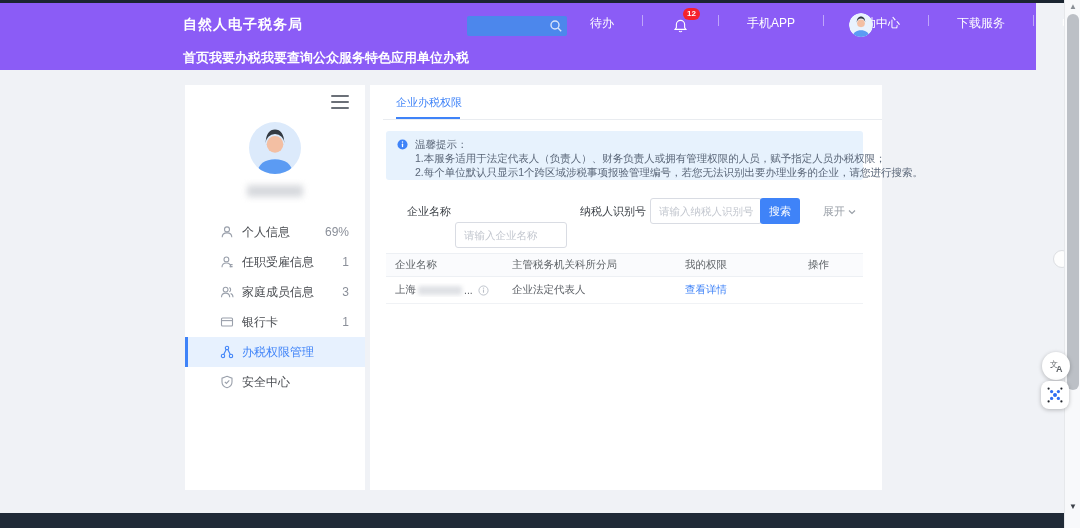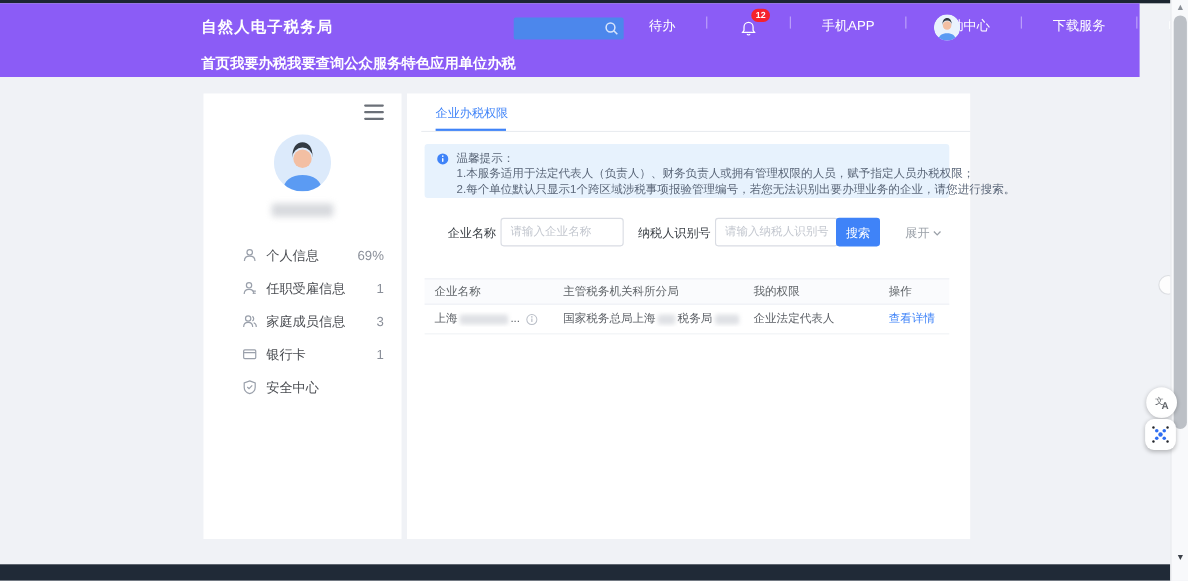--- a/index.html
+++ b/index.html
@@ -193,20 +193,30 @@
       <span class="mi-value">3</span>
     </div>
     <div class="menu-item">
       <svg class="mi-icon" viewBox="0 0 14 14">
         <rect x="1.5" y="3" width="11" height="8" rx="1" fill="none" stroke="#9aa0ab" stroke-width="1.1"></rect>
         <line x1="1.5" y1="5.6" x2="12.5" y2="5.6" stroke="#9aa0ab" stroke-width="1.1"></line>
       </svg>
       <span class="mi-label">银行卡</span>
       <span class="mi-value">1</span>
     </div>
+    <div class="menu-item active">
+      <svg class="mi-icon" viewBox="0 0 14 14">
+        <circle cx="7" cy="3" r="1.7" fill="none" stroke="#3f83f8" stroke-width="1.1"></circle>
+        <circle cx="3" cy="11" r="1.7" fill="none" stroke="#3f83f8" stroke-width="1.1"></circle>
+        <circle cx="11" cy="11" r="1.7" fill="none" stroke="#3f83f8" stroke-width="1.1"></circle>
+        <path d="M6.2 4.5 L3.7 9.5 M7.8 4.5 L10.3 9.5" stroke="#3f83f8" stroke-width="1.1"></path>
+      </svg>
+      <span class="mi-label">办税权限管理</span>
+      <span class="mi-value"></span>
+    </div>
     <div class="menu-item">
       <svg class="mi-icon" viewBox="0 0 14 14">
         <path d="M7 1.3 L12 3.2 V7 c0 3 -2.2 5 -5 5.8 C4.2 12 2 10 2 7 V3.2 z" fill="none" stroke="#9aa0ab" stroke-width="1.1"></path>
         <path d="M4.8 6.8 L6.4 8.4 L9.3 5.4" fill="none" stroke="#9aa0ab" stroke-width="1.1"></path>
       </svg>
       <span class="mi-label">安全中心</span>
       <span class="mi-value"></span>
     </div>
   </div>
 </div>
@@ -223,21 +233,21 @@
       <rect x="5.3" y="5" width="1.4" height="4" rx="0.7" fill="#fff"></rect>
       <circle cx="6" cy="3.2" r="0.8" fill="#fff"></circle>
     </svg>
     <div class="a-title">温馨提示：</div>
     <div class="a-line">1.本服务适用于法定代表人（负责人）、财务负责人或拥有管理权限的人员，赋予指定人员办税权限；</div>
     <div class="a-line">2.每个单位默认只显示1个跨区域涉税事项报验管理编号，若您无法识别出要办理业务的企业，请您进行搜索。</div>
   </div>
 
   <div class="form-row">
     <span class="f-label" style="left:37px">企业名称</span>
-    <input class="f-input" style="left: 85px; width: 112px;" type="text" placeholder="请输入企业名称">
+    <input class="f-input" style="left: 85px; width: 112px; margin-top: 24px;" type="text" placeholder="请输入企业名称">
     <span class="f-label" style="left:210px">纳税人识别号</span>
     <input class="f-input" style="left: 280px; width: 112px;" type="text" placeholder="请输入纳税人识别号">
     <button class="search-btn">搜索</button>
     <span class="expand">
       <span>展开</span>
       <svg width="8" height="6" viewBox="0 0 8 6">
         <path d="M1 1.5 L4 4.5 L7 1.5" fill="none" stroke="#9aa0a8" stroke-width="1.2"></path>
       </svg>
     </span>
   </div>
@@ -254,26 +264,20 @@
         <span>上海</span>
         <span class="blur" style="width:44px"></span>
         <span>...</span>
         <svg class="row-info" viewBox="0 0 12 12">
           <circle cx="6" cy="6" r="5" fill="none" stroke="#b9bec7" stroke-width="1"></circle>
           <rect x="5.4" y="5" width="1.2" height="3.4" fill="#b9bec7"></rect>
           <circle cx="6" cy="3.4" r="0.8" fill="#b9bec7"></circle>
         </svg>
       </div>
       <div>
-        <span>国家税务总局上海</span>
-        <span class="blur" style="width:16px"></span>
-        <span>税务局</span>
-        <span class="blur" style="width:22px"></span>
-      </div>
-      <div>
         <span>企业法定代表人</span>
       </div>
       <div>
         <span class="link">查看详情</span>
       </div>
     </div>
   </div>
 </div>
 
 <div class="float-btn fb1">

